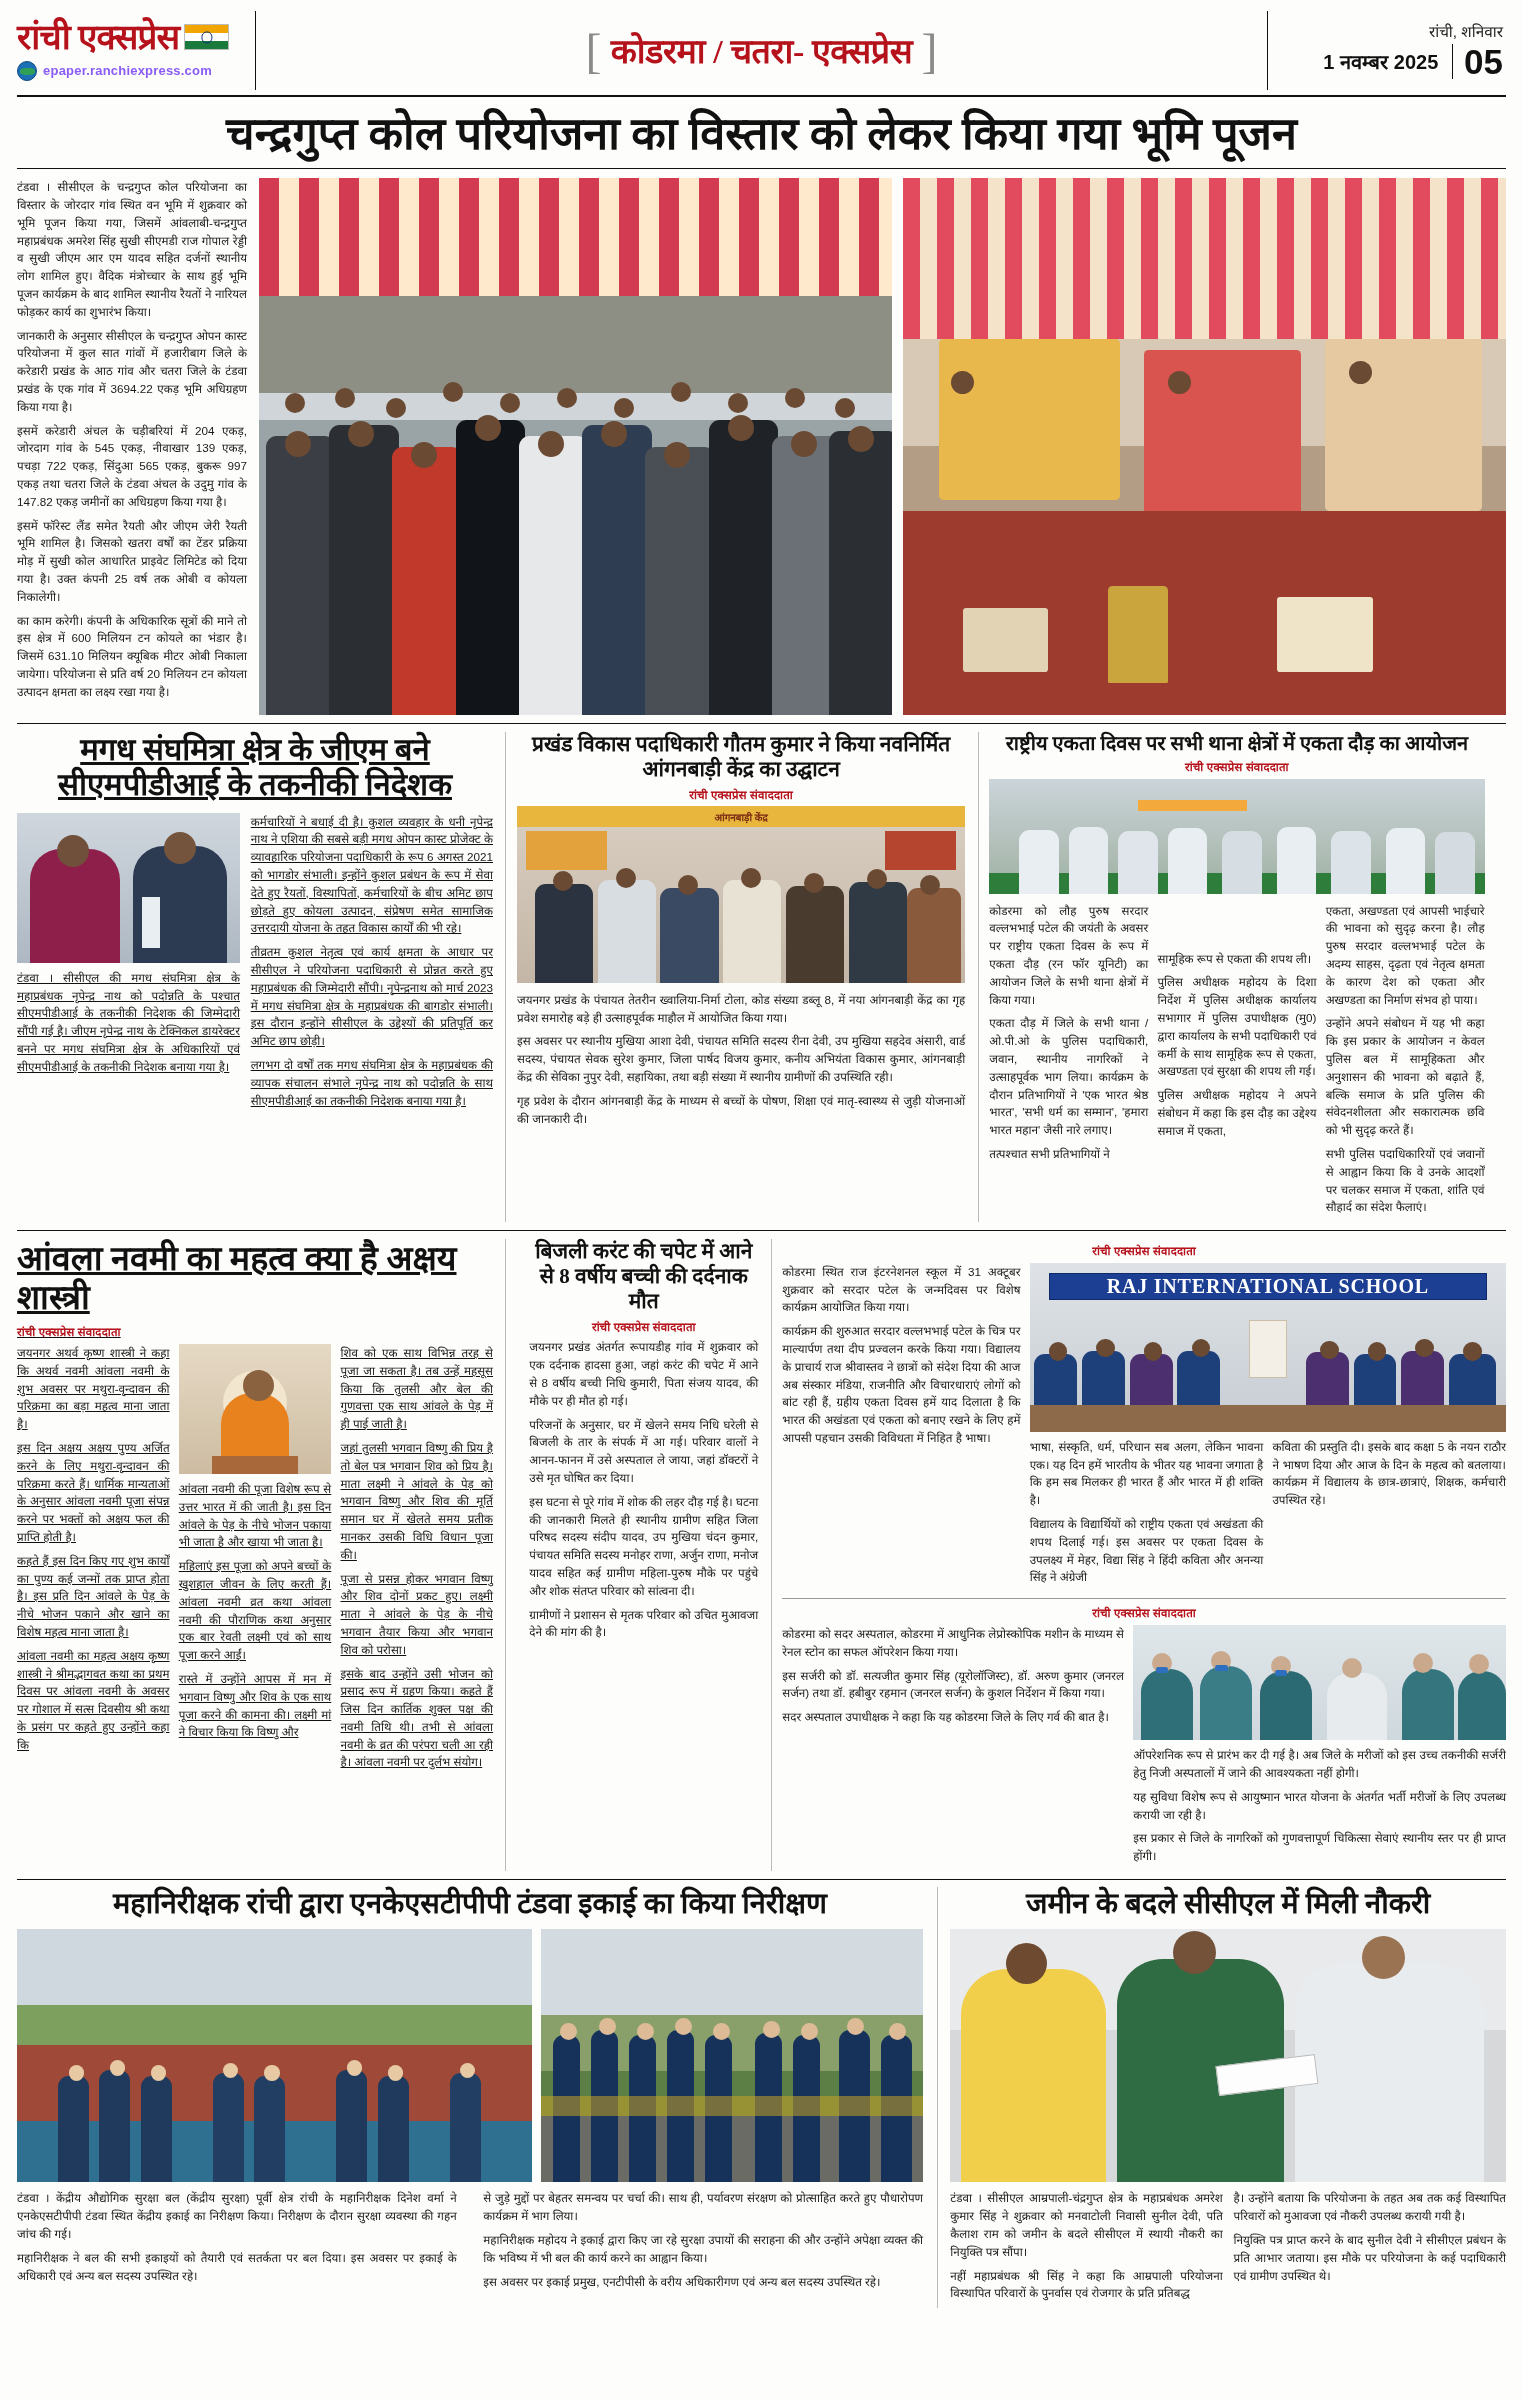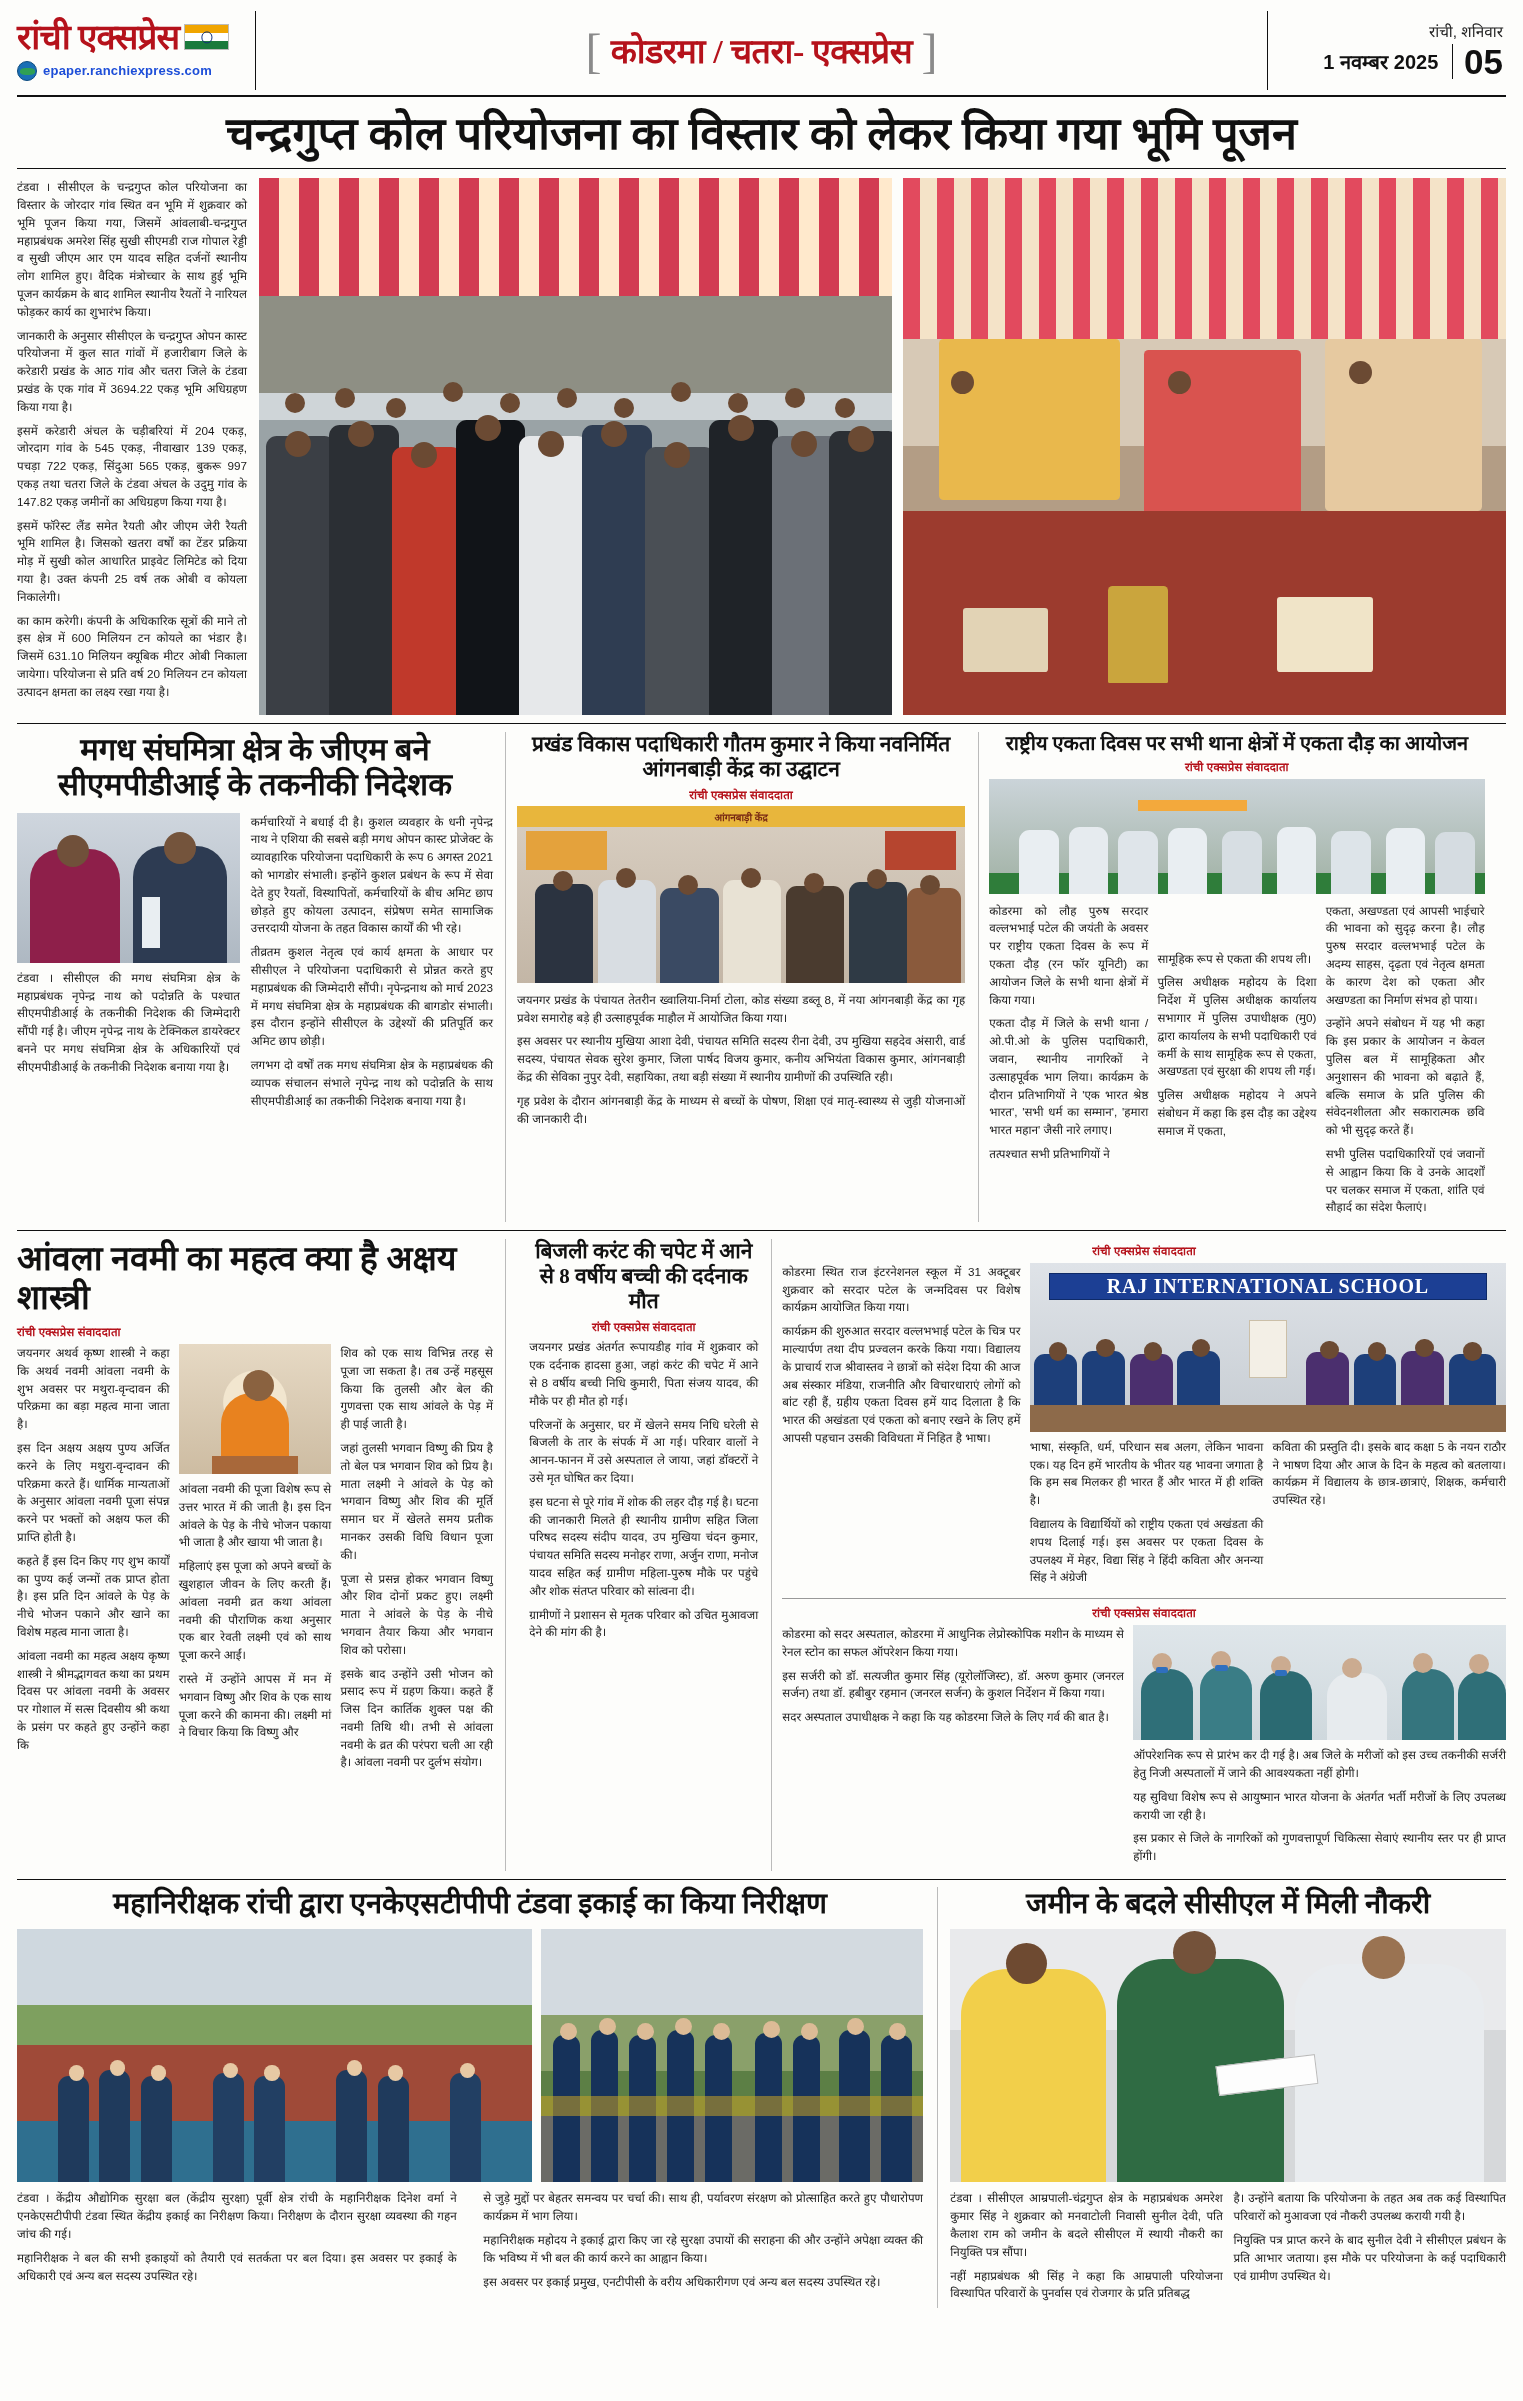--- a/index.html
+++ b/index.html
@@ -55,21 +55,21 @@
     width:20px;height:20px;border-radius:50%;
     background:#1a6fb5;
     position:relative;
     border:0.8px solid #0d4c80;
   }
   .globe:before{
     content:"";position:absolute;left:2.3px;top:6.1px;width:14.6px;height:7px;
     background:#2fa055;border-radius:40%;
   }
   .epaper-url {
-    font-size:13px; color:#1d4ed8; font-weight:bold; letter-spacing:0.2px;
+    font-size:13px; color:#8b5cf6; font-weight:bold; letter-spacing:0.2px;
   }
 
   .edition-center {
     flex:1;
     display:flex; align-items:center; justify-content:center;
     gap:9.2px;
     border-left:1.5px solid #111;
     border-right:1.5px solid #111;
     margin:0 7.7px;
   }
@@ -148,21 +148,21 @@
   
   .rule-h { border-top:1.5px solid #111; margin:7.7px 0; }
   .rule-thin { border-top:0.8px solid #999; margin:6.1px 0; }
   .vrule { border-left:0.8px solid #bbb; }
 
   .lead-wrap { display:flex; gap:12.3px; }
   .lead-col { width:230px; }
   .lead-photos { flex:1; display:flex; gap:10.7px; }
 
   .cols3 { display:flex; gap:12.3px; }
-  .c-a { width:476px; }
+  .c-a { width:476px;text-decoration:underline; }
   .c-b { width:460px; }
   .c-c { width:507px; }
 
   .two-sub { display:flex; gap:10.7px; }
 
   .bottom-wrap { display:flex; gap:14px; }
   .bw-left { width:906px; }
   .bw-right { flex:1; }
 
   

